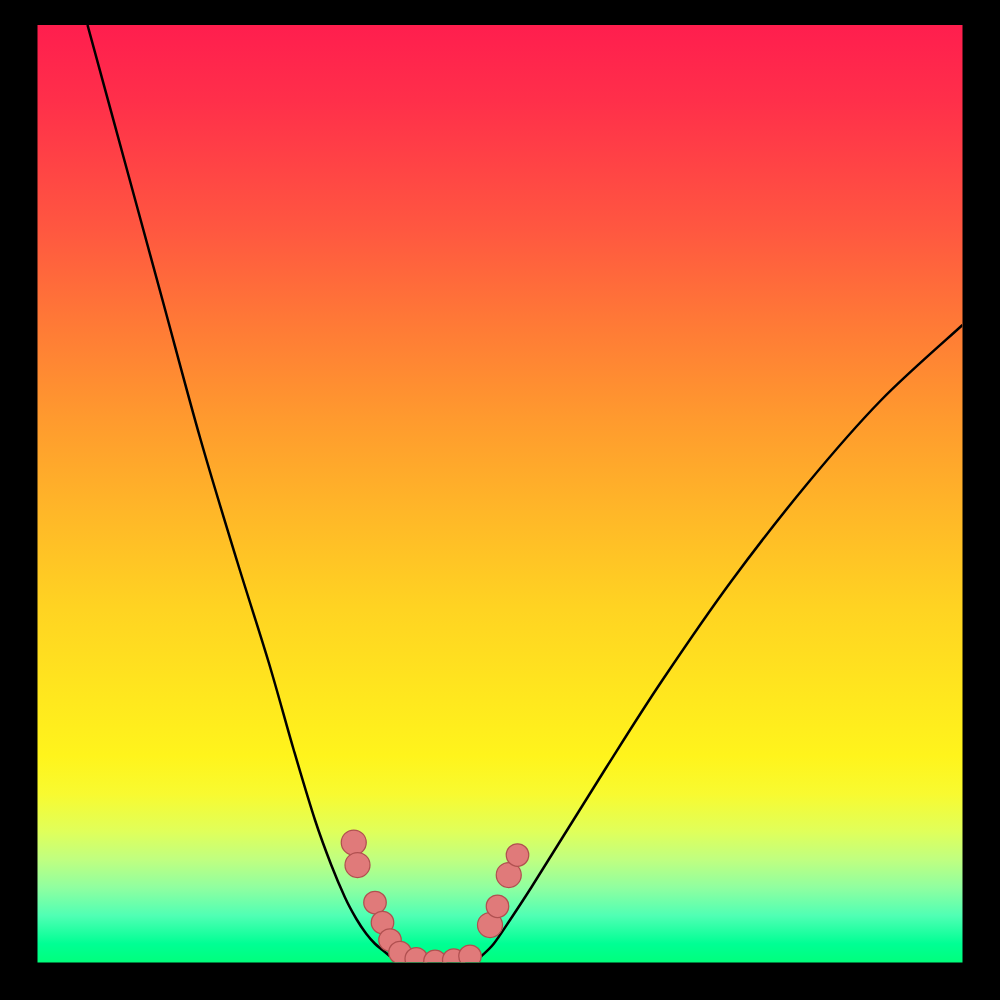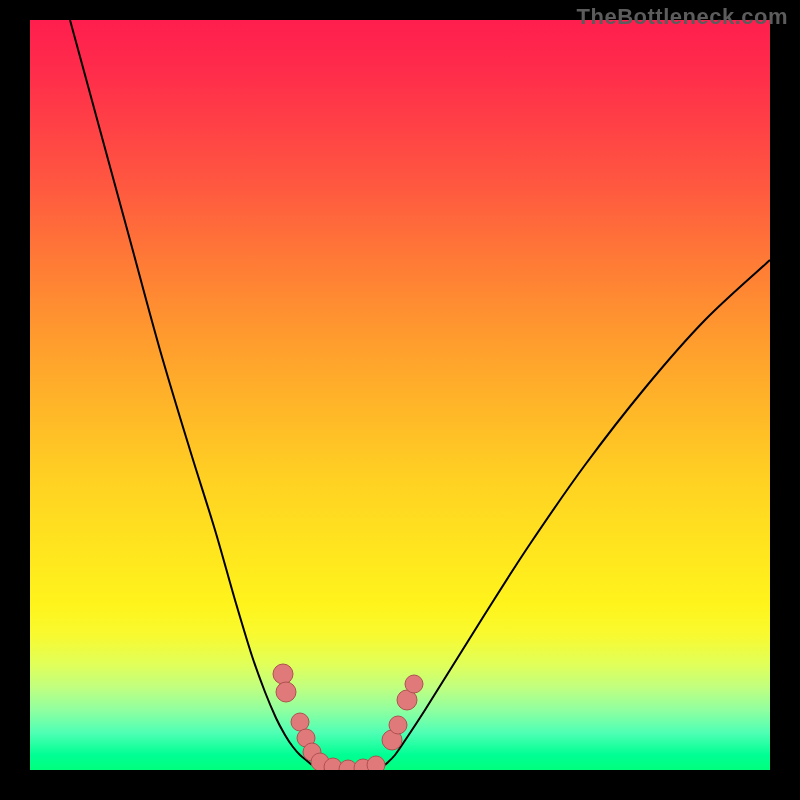--- a/index.html
+++ b/index.html
@@ -94,14 +94,13 @@
           <circle cx="318" cy="749" r="9" class="marker"></circle>
           <circle cx="333" cy="748" r="9" class="marker"></circle>
           <circle cx="346" cy="745" r="9" class="marker"></circle>
           <circle cx="362" cy="720" r="10" class="marker"></circle>
           <circle cx="368" cy="705" r="9" class="marker"></circle>
           <circle cx="377" cy="680" r="10" class="marker"></circle>
           <circle cx="384" cy="664" r="9" class="marker"></circle>
         </g>
     </svg>
   </div>
-  <div class="watermark">TheBottleneck.com</div>
 </div>
 
 </body></html>

